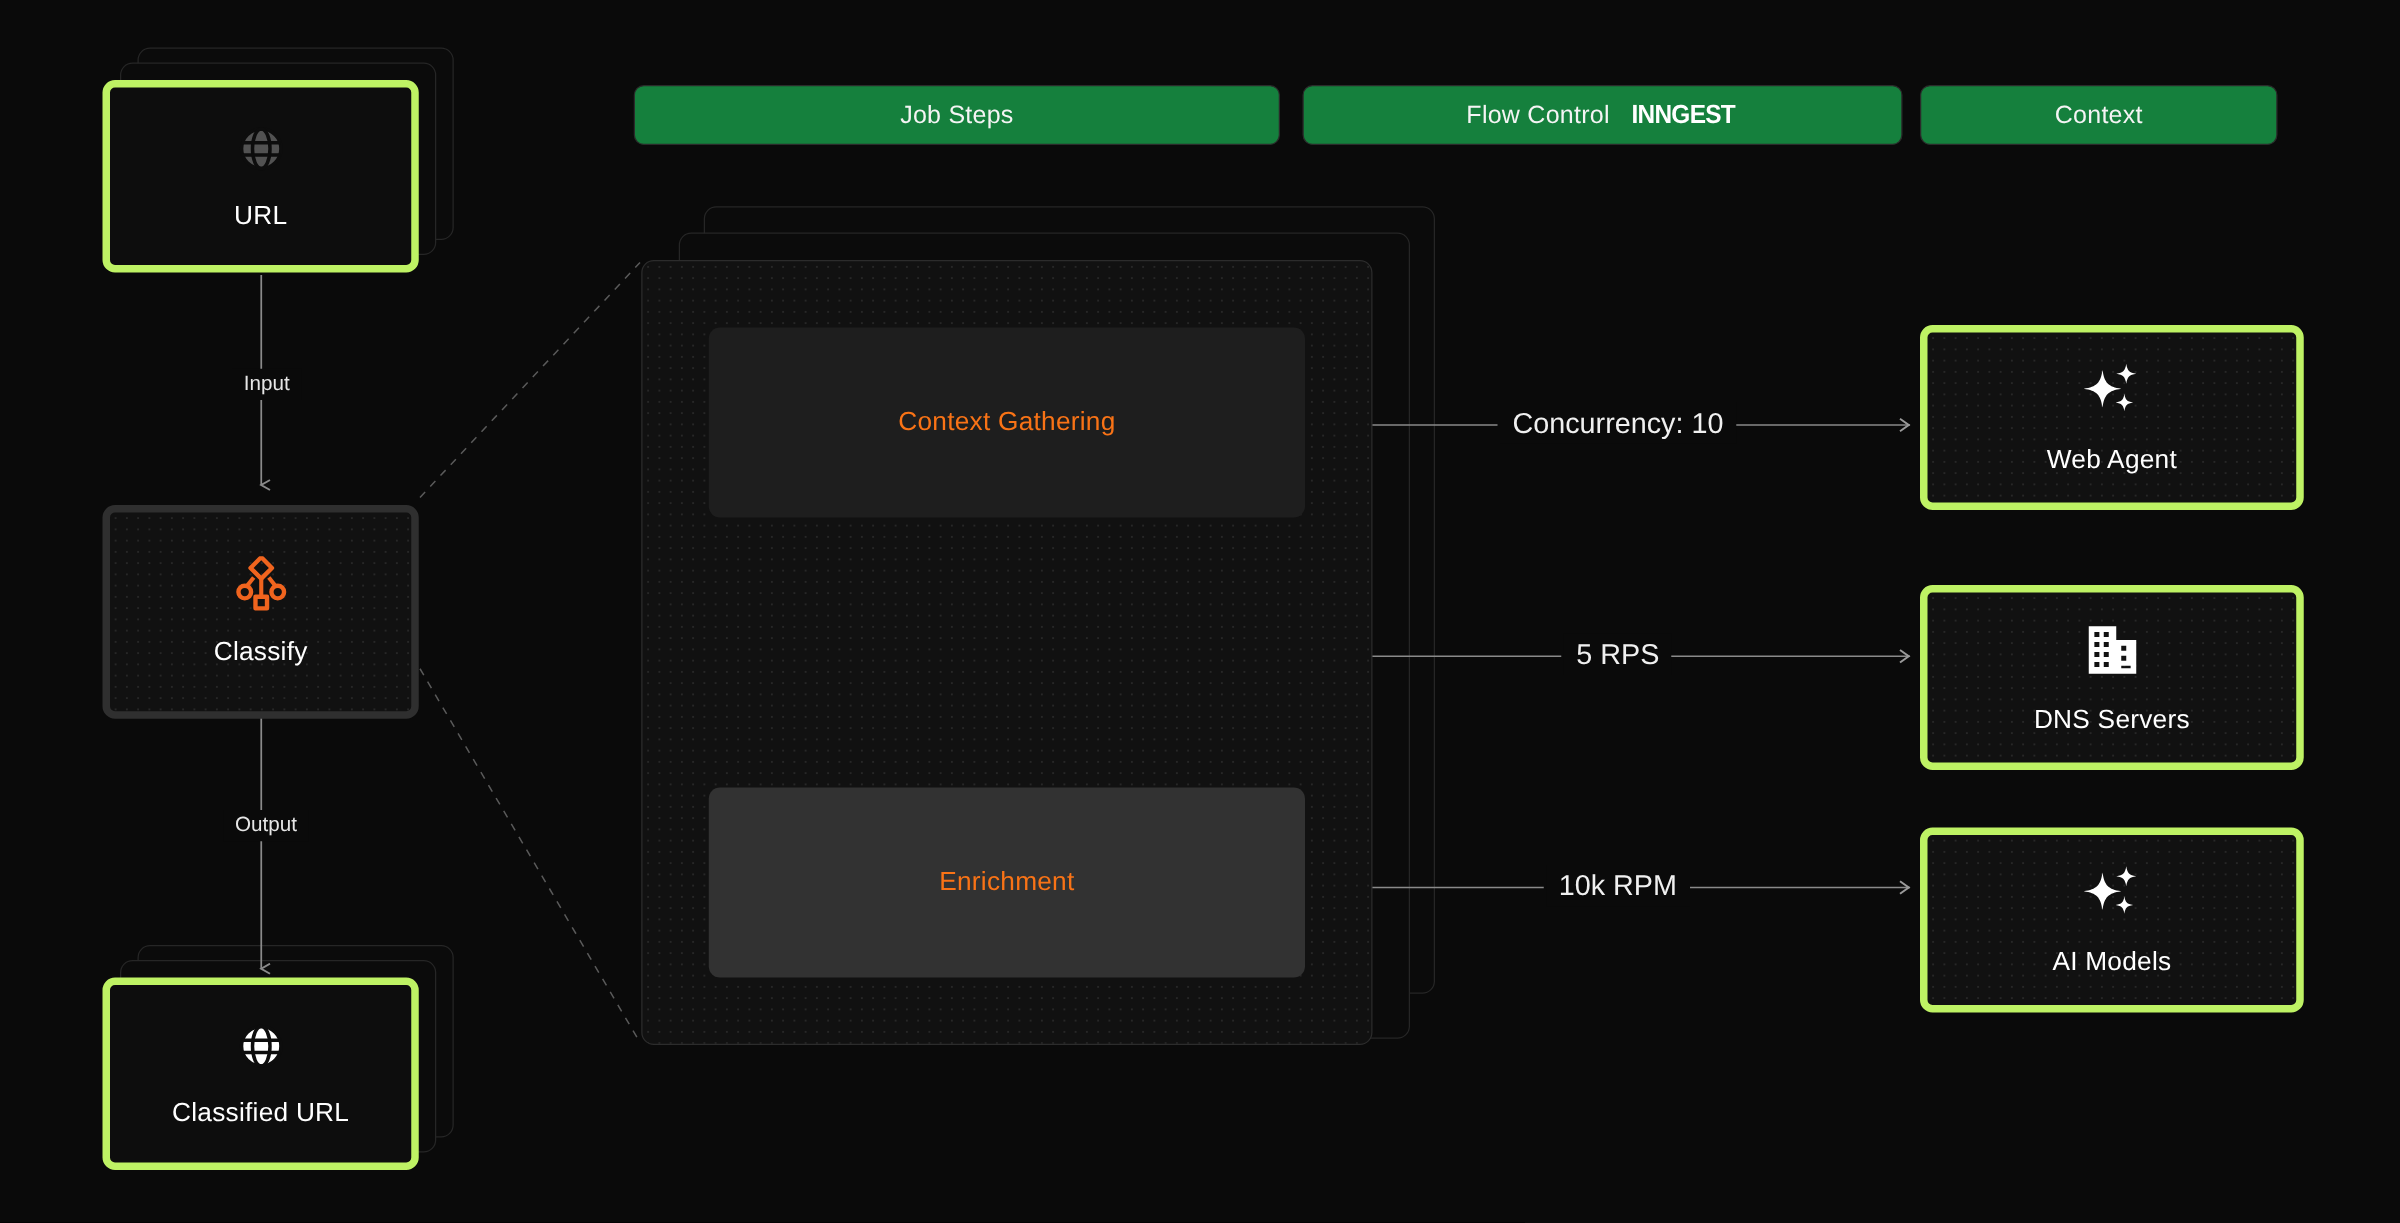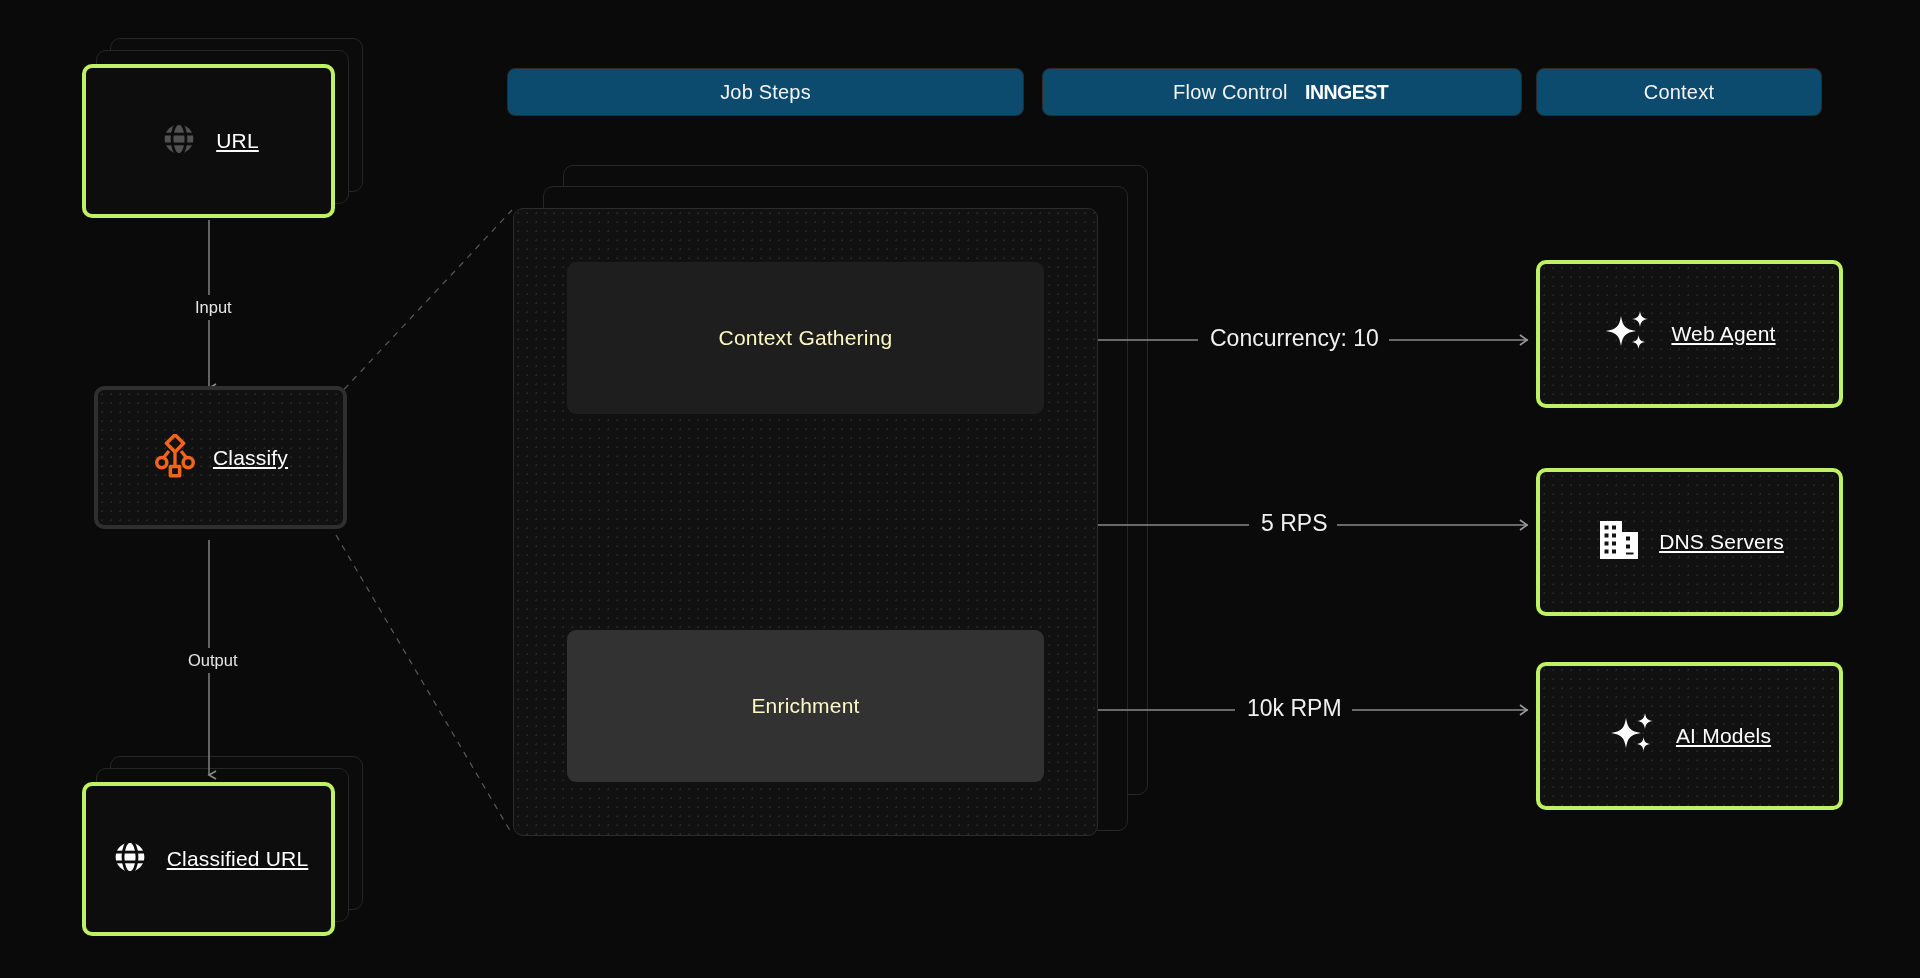--- a/index.html
+++ b/index.html
@@ -30,21 +30,21 @@
     pointer-events: none;
     z-index: 2;
   }
 
   
   .pill {
     position: absolute;
     height: 48px;
     border: 1px solid #2b2b2b;
     border-radius: 8px;
-    background: #0c4a6e;
+    background: #15803d;
     display: flex;
     align-items: center;
     justify-content: center;
     gap: 14px;
     color: #f4f4f4;
     font-size: 20px;
     letter-spacing: .2px;
     z-index: 4;
   }
   .pill-jobsteps { left: 507px; top: 68px; width: 517px; }
@@ -56,31 +56,30 @@
     font-weight: 700;
     font-size: 21px;
     letter-spacing: -0.6px;
     color: #ffffff;
     transform: scaleX(.93);
   }
 
   
   .card {
     position: absolute;
-    border: 4px solid #bef264;
+    border: 6px solid #bef264;
     border-radius: 10px;
     background: #0d0d0d;
     display: flex;
-    flex-direction: row;
+    flex-direction: column;
     align-items: center;
     justify-content: center;
     gap: 16px;
     color: #ffffff;
     z-index: 3;
-    text-decoration: underline;
   }
   .card .label { font-size: 21px; letter-spacing: .2px; }
 
   .dotted {
     background-color: #111111;
     background-image: radial-gradient(#272727 1px, transparent 1px);
     background-size: 9px 9px;
   }
 
   
@@ -90,22 +89,22 @@
     border-radius: 10px;
     background: #0b0b0b;
     z-index: 1;
   }
 
   
   .node-url        { left: 82px;  top: 64px;  width: 253px; height: 154px; }
   .ghost-url-1     { left: 96px;  top: 50px;  width: 253px; height: 154px; }
   .ghost-url-2     { left: 110px; top: 38px;  width: 253px; height: 154px; }
 
-  .node-classify   { left: 82px;  top: 386px; width: 253px; height: 143px;
-                     border-color: #2f2f2f; margin-left: 12px; }
+  .node-classify   { left: 82px;  top: 404px; width: 253px; height: 171px;
+                     border-color: #2f2f2f; }
 
   .node-classified { left: 82px;  top: 782px; width: 253px; height: 154px; }
   .ghost-cl-1      { left: 96px;  top: 768px; width: 253px; height: 154px; }
   .ghost-cl-2      { left: 110px; top: 756px; width: 253px; height: 154px; }
 
   
   .edge-label {
     position: absolute;
     color: #e6e6e6;
     font-size: 16.5px;
@@ -133,21 +132,21 @@
     justify-content: space-between;
   }
 
   .step {
     height: 152px;
     border-radius: 9px;
     background: #1e1e1e;
     display: flex;
     align-items: center;
     justify-content: center;
-    color: #fef9c3;
+    color: #f97316;
     font-size: 21px;
     letter-spacing: .2px;
   }
   .step.highlight { background: #323232; }
 
   
   .ctx-card { left: 1536px; width: 307px; height: 148px; }
   .ctx-web  { top: 260px; }
   .ctx-dns  { top: 445px; margin-top: 23px; }
   .ctx-ai   { top: 662px; }

